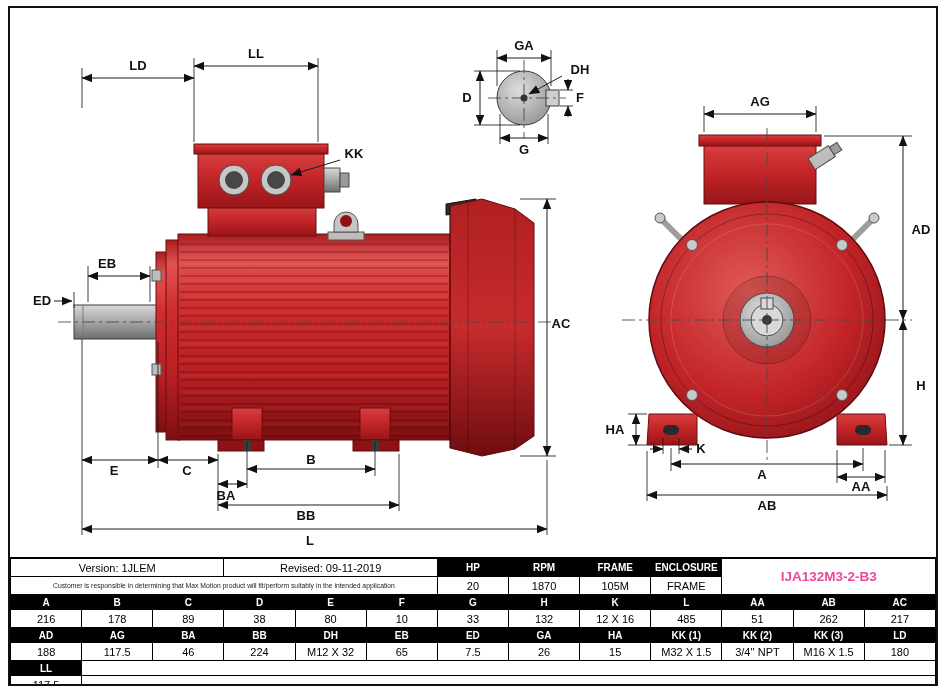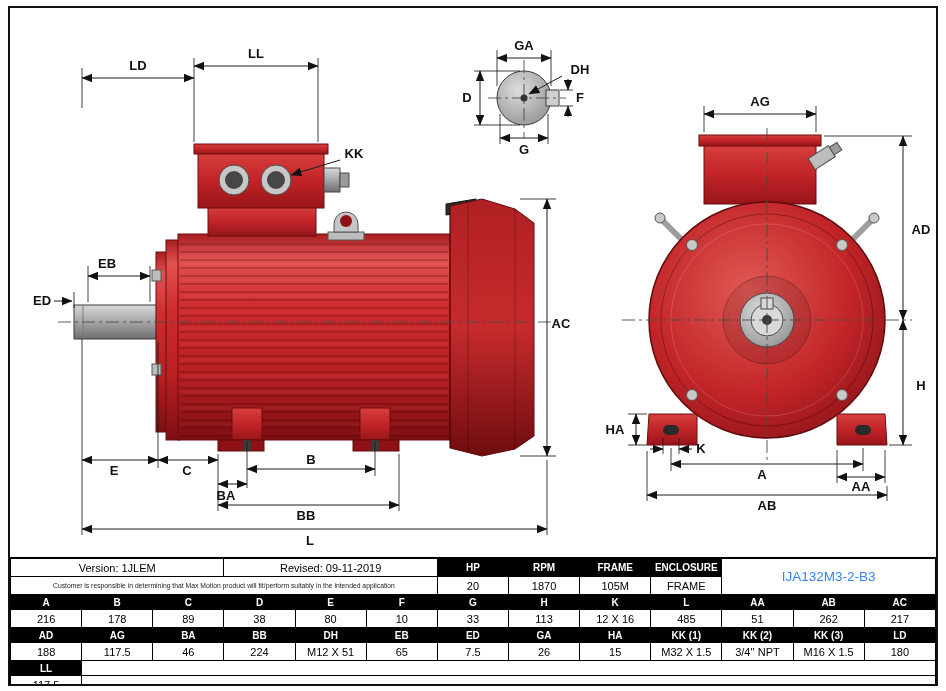--- a/index.html
+++ b/index.html
@@ -8,21 +8,21 @@
         display:flex;flex-direction:column;background:#fff;overflow:hidden;}
   .drawing{flex:0 0 auto;}
   .tablewrap{flex:1 1 auto;border-top:1px solid #000;}
   table{width:100%;height:100%;border-collapse:collapse;table-layout:fixed;}
   td{border:1px solid #000;text-align:center;vertical-align:middle;padding:0 2px;
      overflow:hidden;white-space:nowrap;}
   .c-dark{background:var(--table_header_bg,#000);color:#fff;font-weight:bold;font-size:10px;height:15px;}
   .c-val{font-size:11px;color:#000;height:18px;}
   .c-plain{font-size:11px;color:#000;}
   .c-disclaimer{font-size:6.8px;color:#222;}
-  .c-model{font-size:13.5px;font-weight:normal;color:#3b82f6;}
+  .c-model{font-size:13.5px;font-weight:bold;color:#ec4899;}
   tr.r-top td{height:18px;}
   svg .lbl{font-family:"Liberation Sans",sans-serif;font-size:13px;font-weight:600;fill:#111;text-anchor:middle;}
   svg .dim{stroke:#1c1c1c;stroke-width:1;fill:none;}
   svg .ext{stroke:#1c1c1c;stroke-width:0.85;}
   svg .cl{stroke:#4a4a4a;stroke-width:0.9;stroke-dasharray:13 4 3 4;fill:none;}
 </style>
 <title>IJA132M3-2-B3</title></head>
 <body>
 
 <div class="page">
@@ -322,21 +322,21 @@
         <td class="c-dark">AC</td>
       </tr>
       <tr>
         <td class="c-val">216</td>
         <td class="c-val">178</td>
         <td class="c-val">89</td>
         <td class="c-val">38</td>
         <td class="c-val">80</td>
         <td class="c-val">10</td>
         <td class="c-val">33</td>
-        <td class="c-val">113</td>
+        <td class="c-val">132</td>
         <td class="c-val">12 X 16</td>
         <td class="c-val">485</td>
         <td class="c-val">51</td>
         <td class="c-val">262</td>
         <td class="c-val">217</td>
       </tr>
       <tr>
         <td class="c-dark">AD</td>
         <td class="c-dark">AG</td>
         <td class="c-dark">BA</td>
@@ -349,21 +349,21 @@
         <td class="c-dark">KK (1)</td>
         <td class="c-dark">KK (2)</td>
         <td class="c-dark">KK (3)</td>
         <td class="c-dark">LD</td>
       </tr>
       <tr>
         <td class="c-val">188</td>
         <td class="c-val">117.5</td>
         <td class="c-val">46</td>
         <td class="c-val">224</td>
-        <td class="c-val">M12 X 51</td>
+        <td class="c-val">M12 X 32</td>
         <td class="c-val">65</td>
         <td class="c-val">7.5</td>
         <td class="c-val">26</td>
         <td class="c-val">15</td>
         <td class="c-val">M32 X 1.5</td>
         <td class="c-val">3/4'' NPT</td>
         <td class="c-val">M16 X 1.5</td>
         <td class="c-val">180</td>
       </tr>
       <tr>

